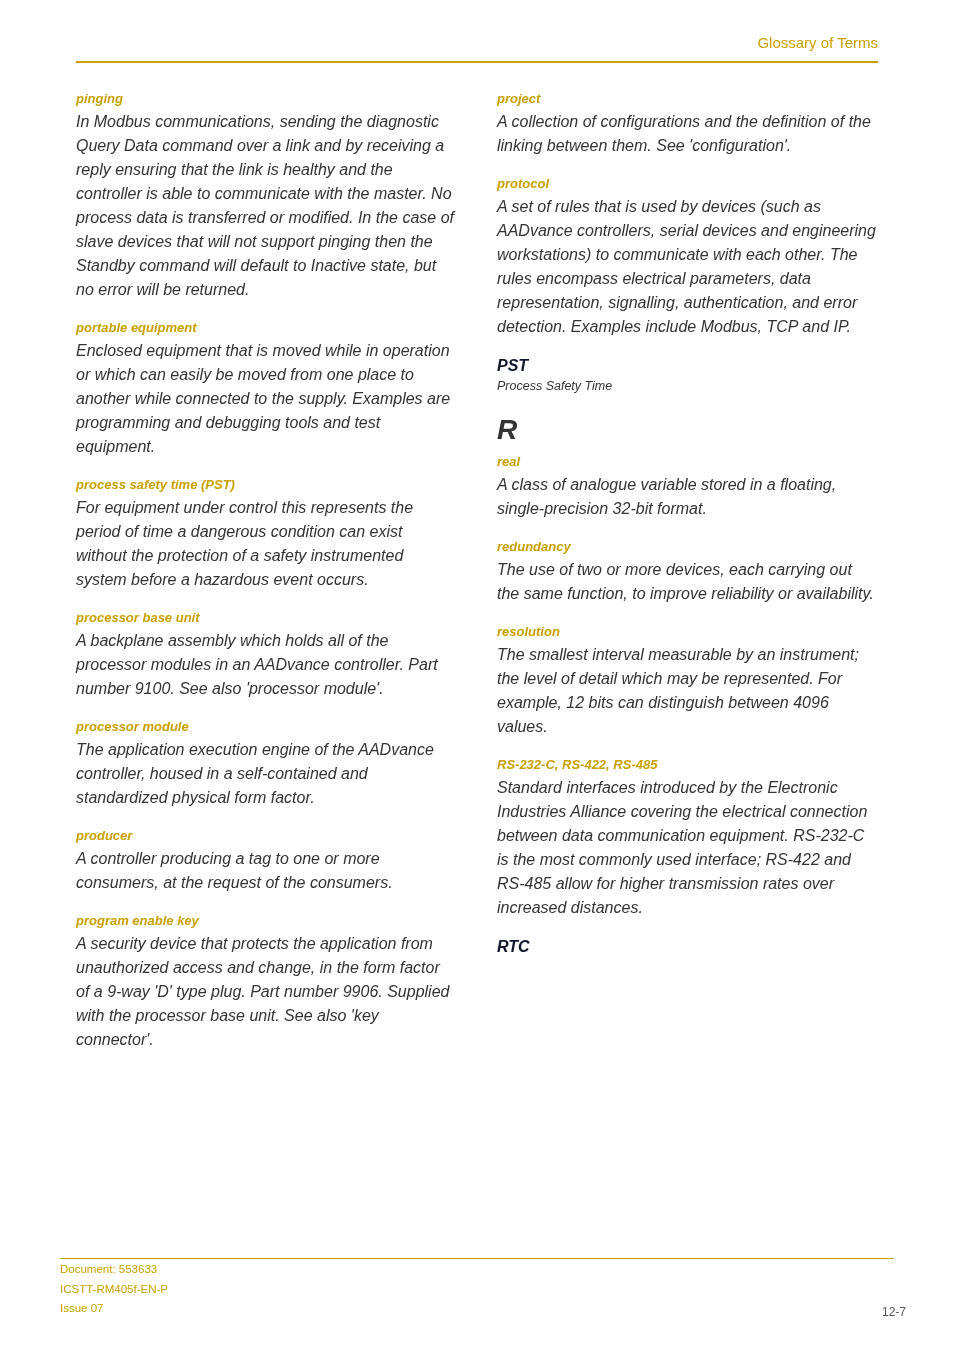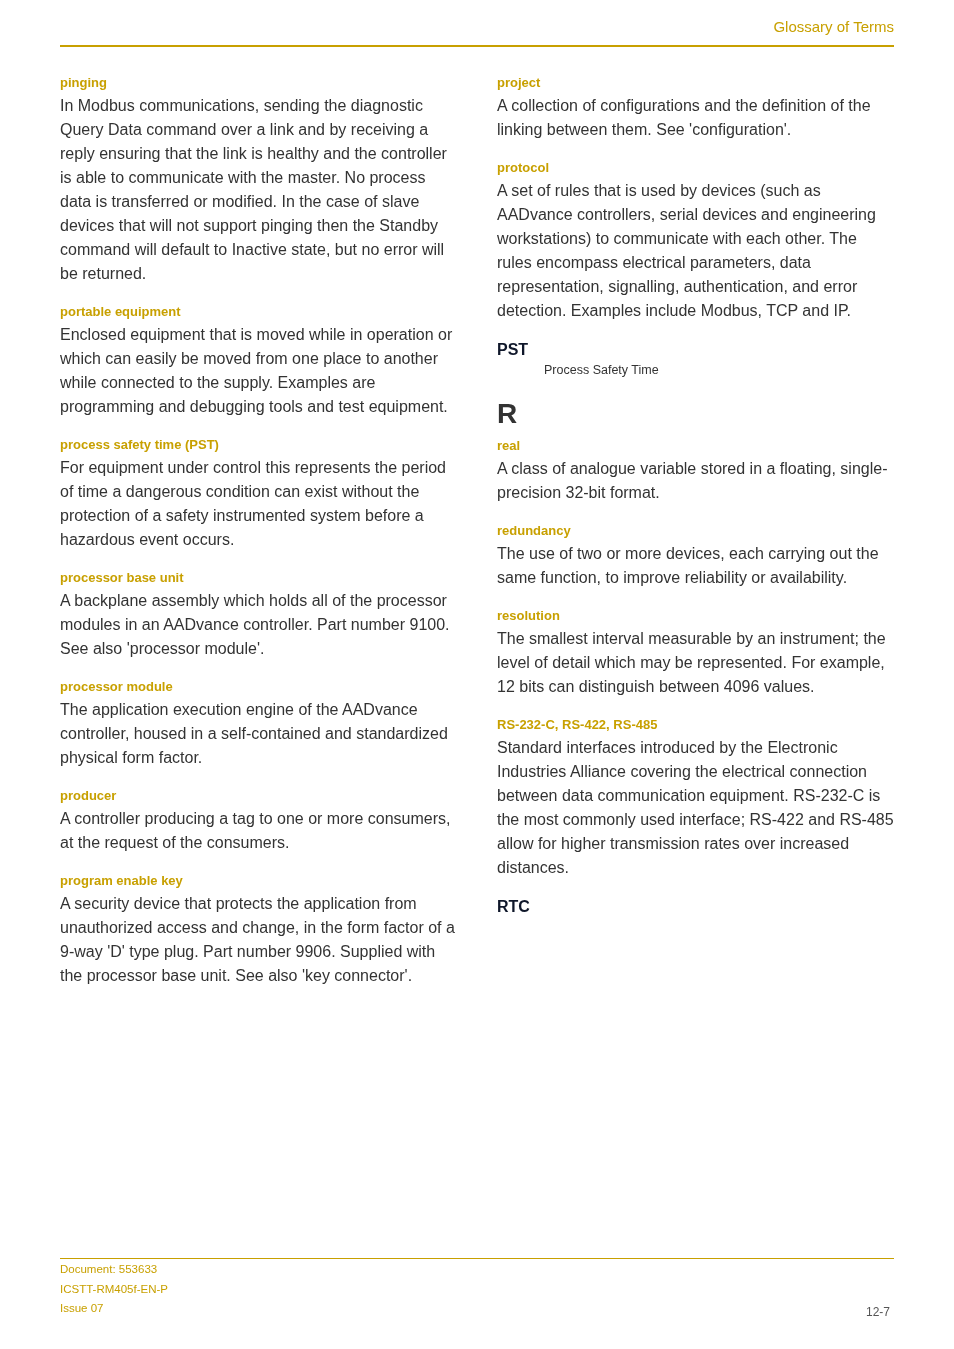--- a/index.html
+++ b/index.html
@@ -7,21 +7,21 @@
       font-family: Arial, Helvetica, sans-serif;
       font-size: 13px;
       color: #222;
       background: #fff;
       width: 954px;
       min-height: 1349px;
     }
     .page {
       width: 954px;
       min-height: 1349px;
-      padding: 0;
+      padding: 16px;
       position: relative;
     }
     .header {
       padding: 18px 60px 10px 60px;
       text-align: right;
     }
     .header-title {
       font-size: 15px;
       color: #c8a000;
       font-weight: normal;
@@ -33,20 +33,21 @@
     }
     .content {
       display: flex;
       flex-direction: row;
       padding: 28px 60px 20px 60px;
       gap: 40px;
     }
     .col {
       flex: 1;
       min-width: 0;
+      font-style: italic;
     }
     .term-block {
       margin-bottom: 18px;
     }
     .term-title {
       font-size: 13px;
       color: #c8a000;
       font-weight: bold;
       margin-bottom: 4px;
     }
@@ -66,36 +67,35 @@
       font-size: 16px;
       font-weight: bold;
       color: #0f172a;
       margin-bottom: 2px;
     }
     .abbr-body {
       font-size: 12.5px;
       line-height: 1.5;
       color: #333;
       margin-bottom: 18px;
-      margin-left: 47px;
     }
     .bottom-rule {
       border: none;
       border-top: 1.5px solid #c8a000;
       margin: 0 60px;
       position: absolute;
       bottom: 90px;
       left: 0;
       right: 0;
     }
     .footer {
       position: absolute;
       bottom: 30px;
       left: 60px;
-      right: 64px;
+      right: 48px;
       display: flex;
       justify-content: space-between;
       align-items: flex-end;
     }
     .footer-left {
       font-size: 11.5px;
       color: #c8a000;
       line-height: 1.7;
     }
     .footer-right {

